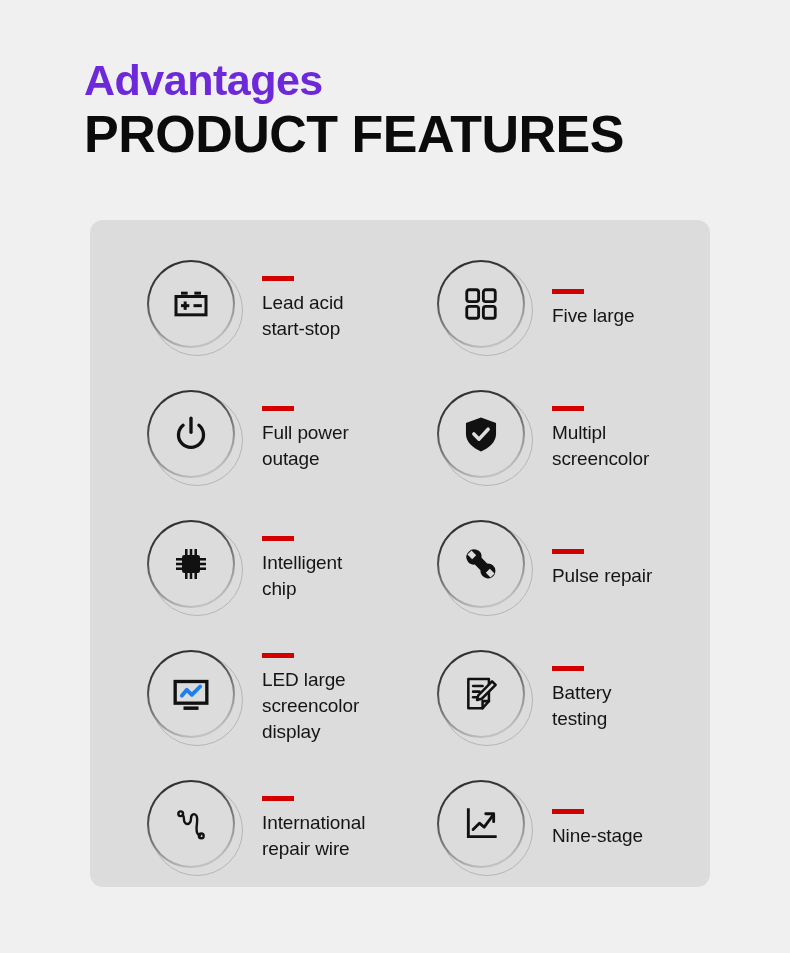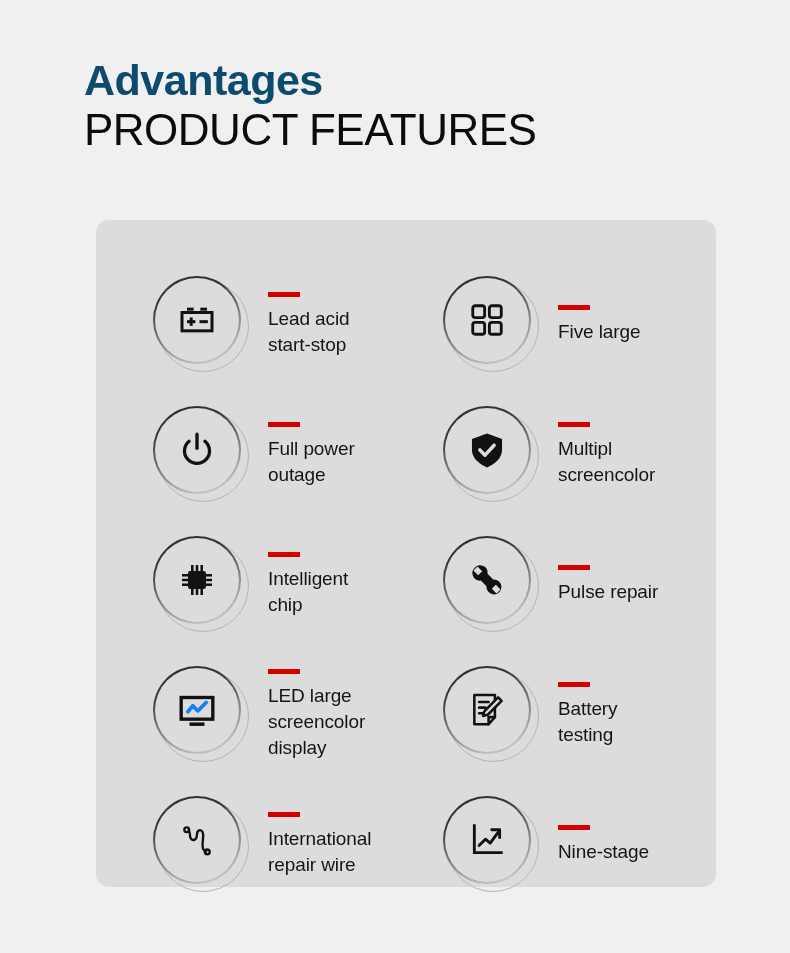--- a/index.html
+++ b/index.html
@@ -19,45 +19,45 @@
   .heading {
     position: absolute;
     left: 84px;
     top: 58px;
     width: 640px;
   }
   .heading-sub {
     font-size: 43px;
     font-weight: 800;
     letter-spacing: -0.5px;
-    color: #0c4a6e;
+    color: #6d28d9;
     line-height: 1.06;
     margin: 0;
     font-stretch: condensed;
   }
   .heading-main {
-    font-size: 44px;
-    font-weight: 400;
+    font-size: 52px;
+    font-weight: 700;
     letter-spacing: -0.5px;
     color: #0b0b0b;
     line-height: 1.08;
     margin: 2px 0 0 0;
   }
 
   
   .panel {
     position: absolute;
-    left: 96px;
+    left: 90px;
     top: 220px;
     width: 620px;
     height: 667px;
     background: #dcdcdc;
     border-radius: 13px;
     box-sizing: border-box;
-    padding: 40px 0 0 0;
+    padding: 24px 0 0 0;
   }
 
   .grid {
     display: grid;
     grid-template-columns: 290px 290px;
     grid-template-rows: repeat(5, 130px);
     column-gap: 0px;
     margin-left: 56px;
   }
 

